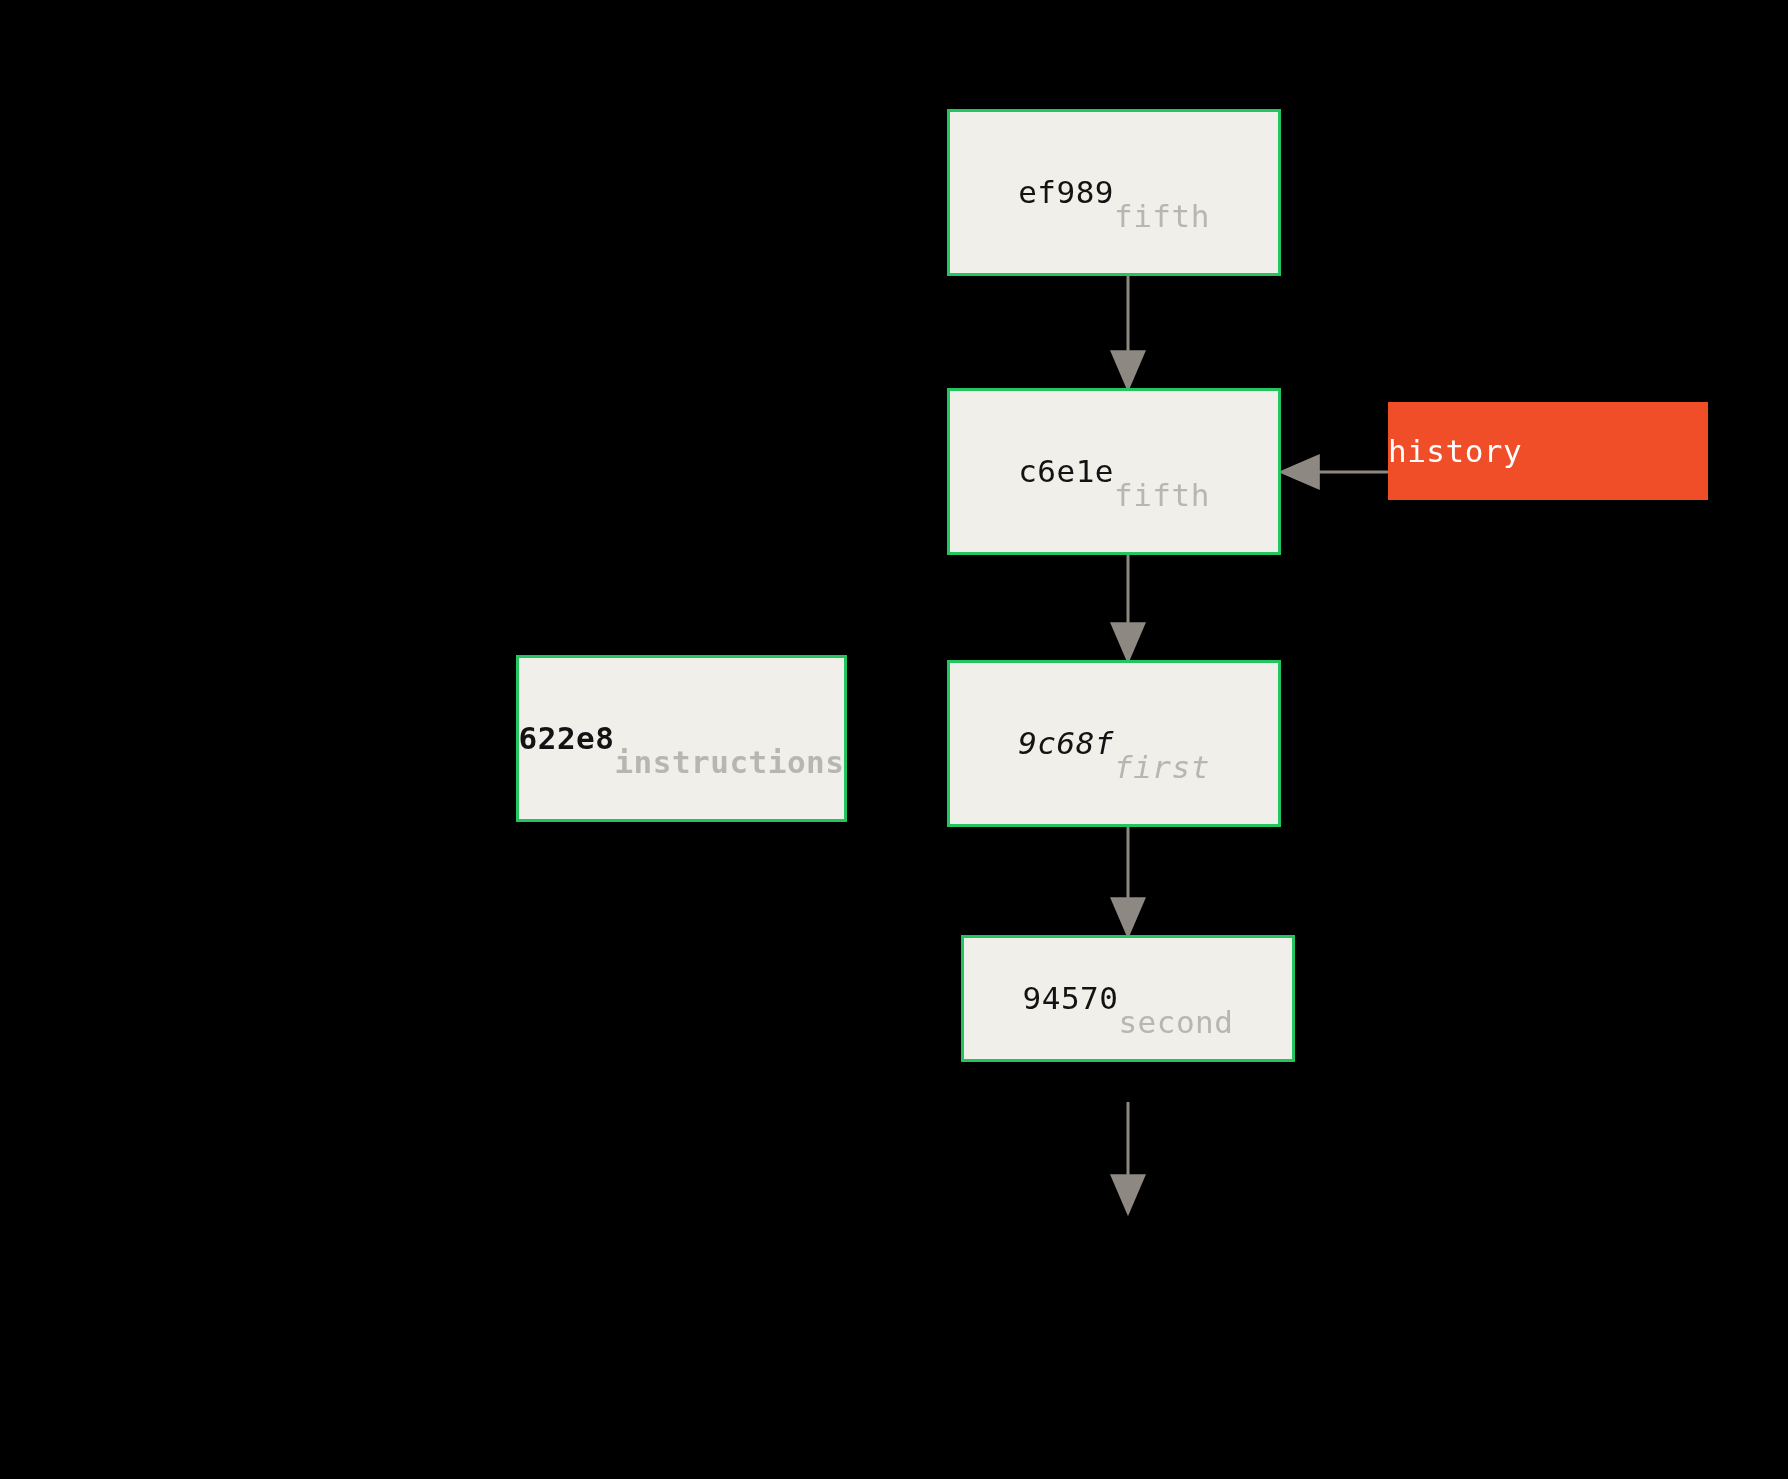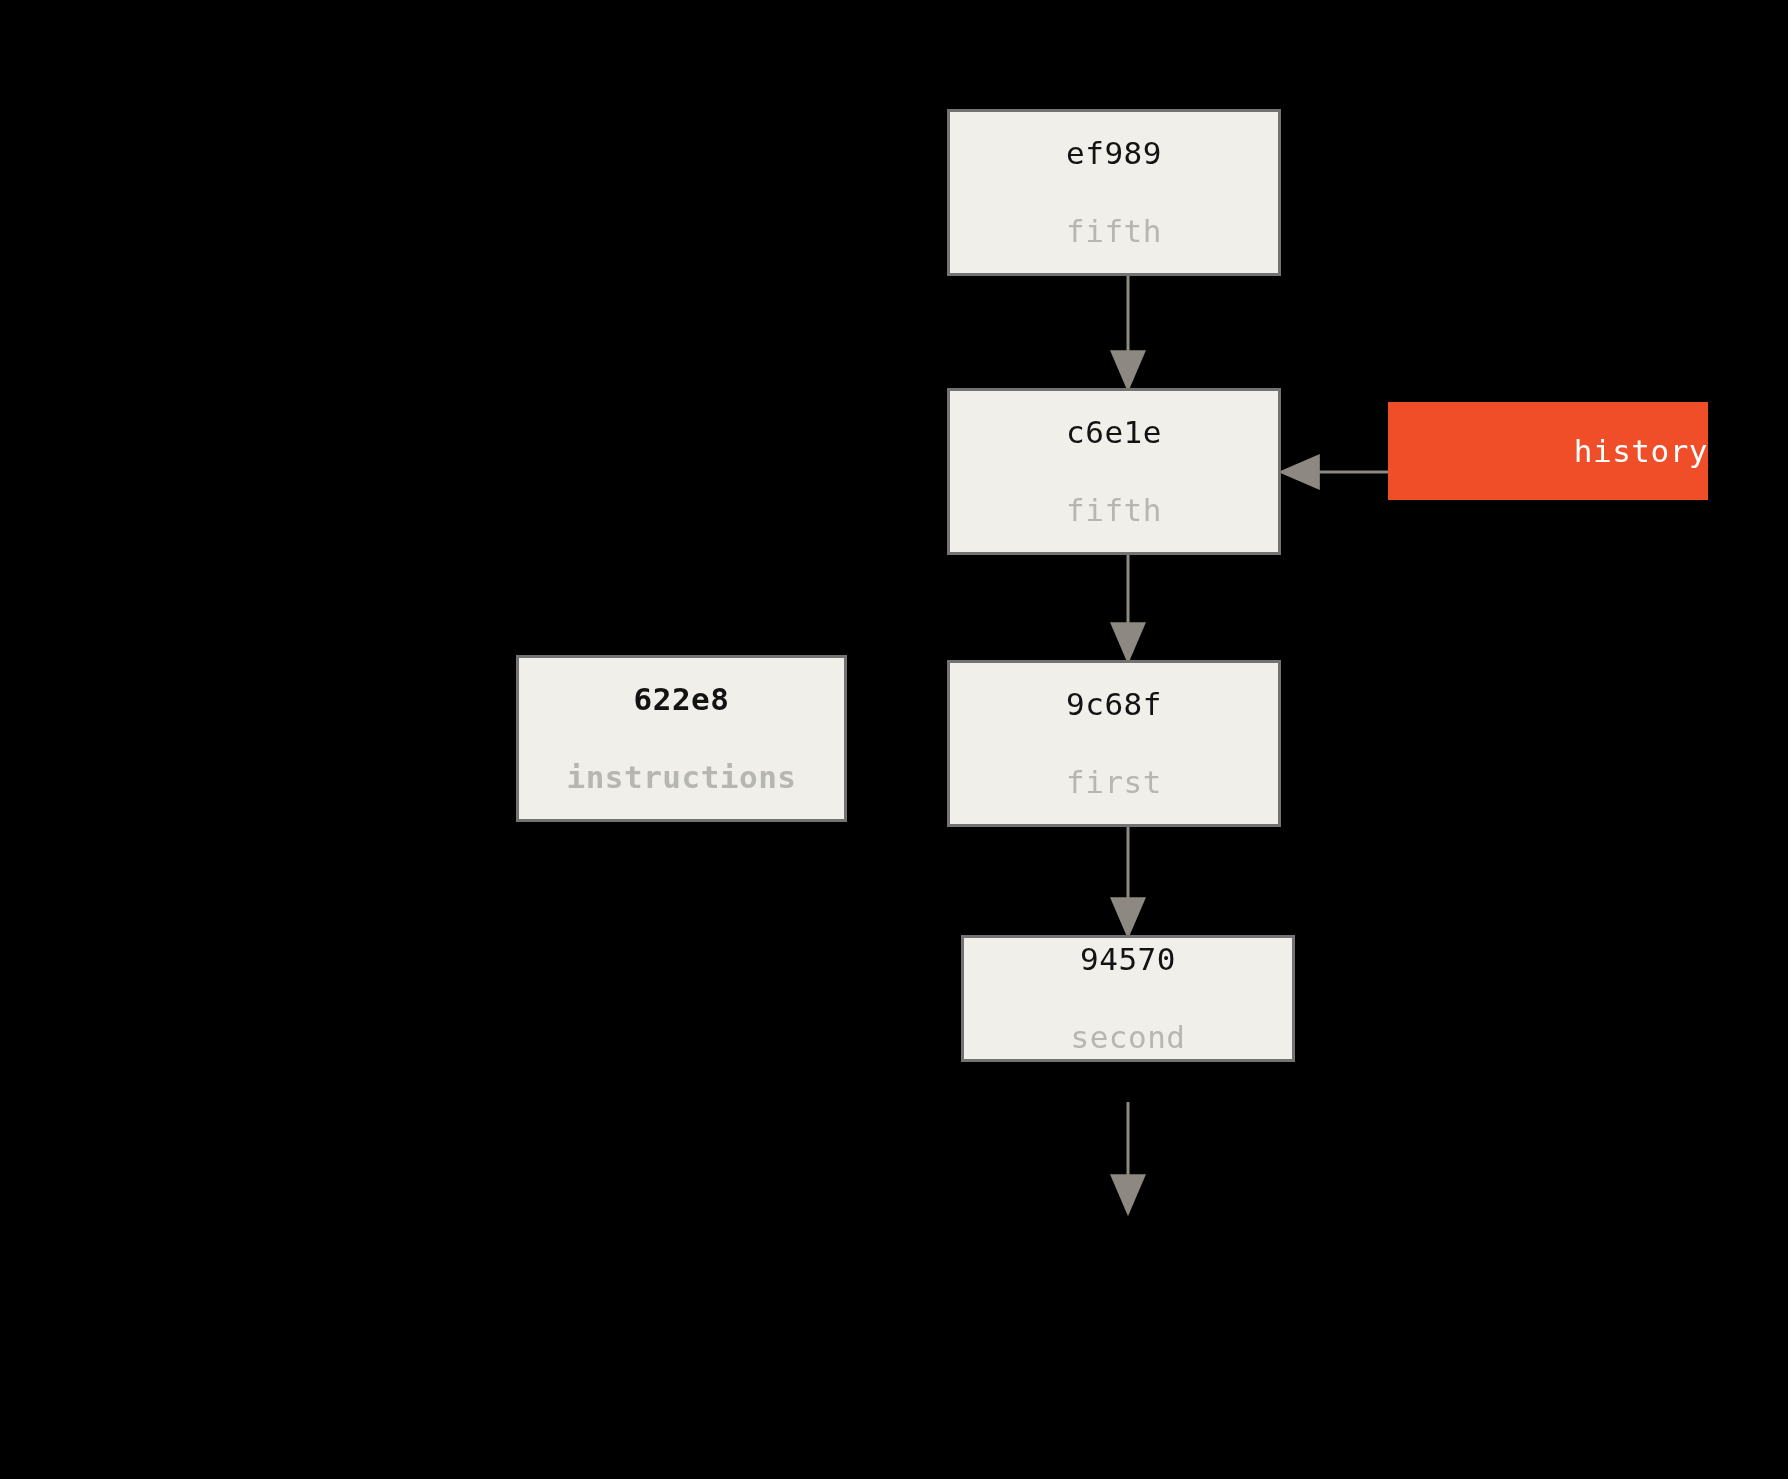--- a/index.html
+++ b/index.html
@@ -25,23 +25,22 @@
     left: 0;
     top: 0;
     width: 1788px;
     height: 1479px;
     pointer-events: none;
   }
   .node {
     position: absolute;
     box-sizing: border-box;
     background: #f0efe9;
-    border: 3px solid #737373;
+    border: 3px solid #22c55e;
     display: flex;
-    flex-direction: column;
     align-items: center;
     justify-content: center;
   }
   .node .hash {
     color: #131313;
     font-size: 31px;
     line-height: 1;
     letter-spacing: 0.5px;
     white-space: nowrap;
   }
@@ -53,21 +52,21 @@
     white-space: nowrap;
     margin-top: 47px;
   }
   .ref {
     position: absolute;
     box-sizing: border-box;
     background: #f04e29;
     border: none;
     display: flex;
     align-items: center;
-    justify-content: flex-end;
+    justify-content: flex-start;
   }
   .ref .reflabel {
     color: #ffffff;
     font-size: 31px;
     line-height: 1;
     letter-spacing: 0.5px;
     white-space: nowrap;
   }
 </style>
 </head>
@@ -104,21 +103,21 @@
   <div class="node" style="left:947px; top:388px; width:334px; height:167px;">
     <span class="hash">c6e1e</span>
     <span class="msg">fifth</span>
   </div>
 
   <div class="node" style="left:516px; top:655px; width:331px; height:167px;font-weight:bold;">
     <span class="hash">622e8</span>
     <span class="msg">instructions</span>
   </div>
 
-  <div class="node" style="left:947px; top:660px; width:334px; height:167px;">
+  <div class="node" style="left:947px; top:660px; width:334px; height:167px;font-style:italic;">
     <span class="hash">9c68f</span>
     <span class="msg">first</span>
   </div>
 
   <div class="node" style="left:961px; top:935px; width:334px; height:127px;">
     <span class="hash">94570</span>
     <span class="msg">second</span>
   </div>
 
 

